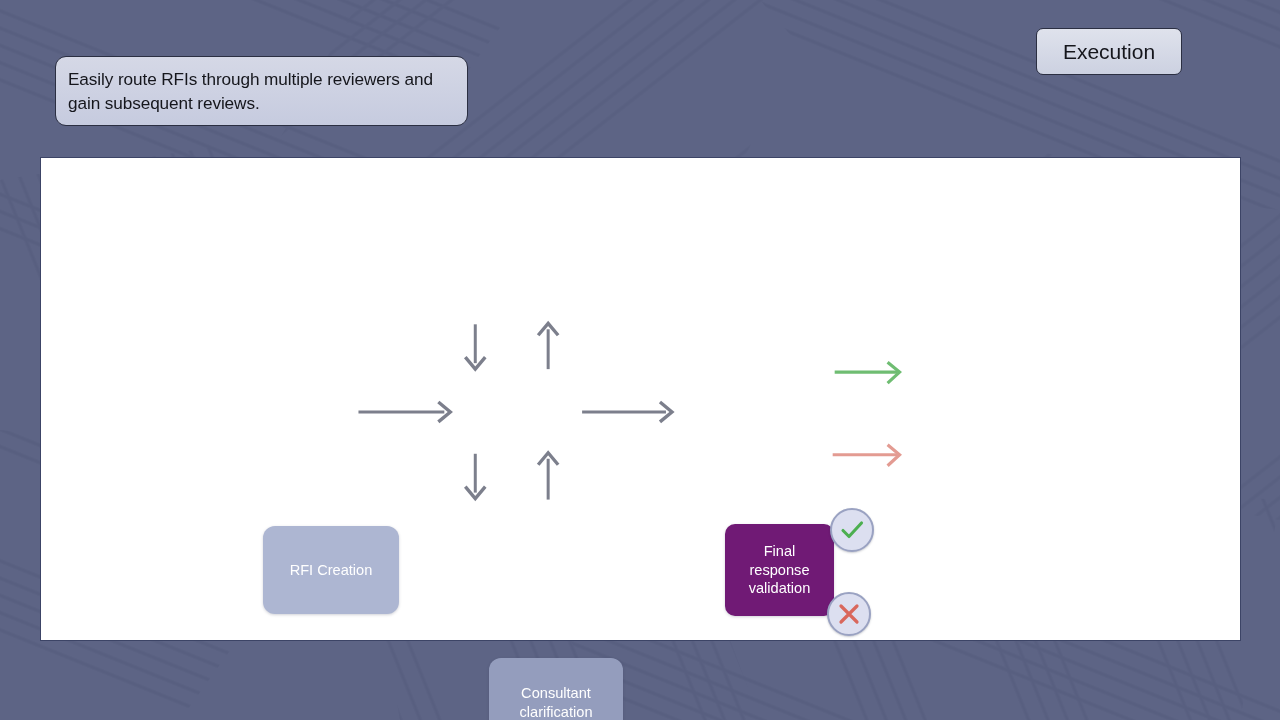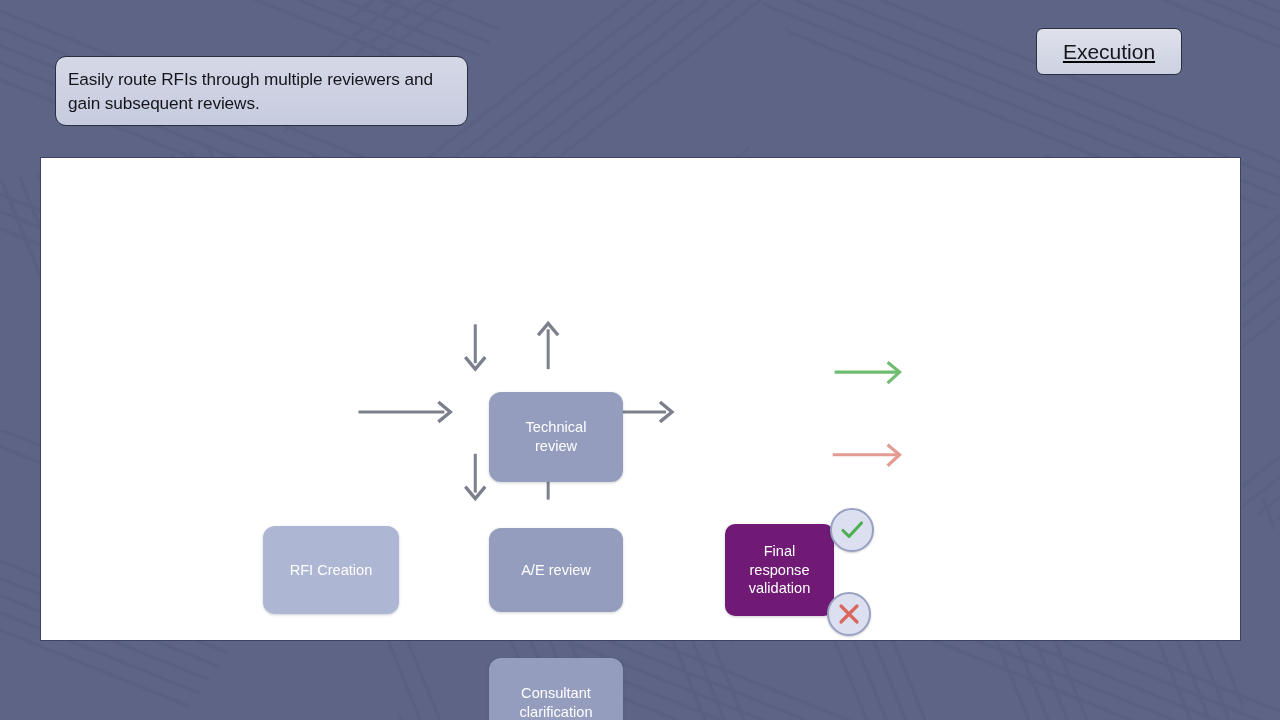--- a/index.html
+++ b/index.html
@@ -54,21 +54,20 @@
     left: 1036px;
     top: 28px;
     width: 146px;
     height: 47px;
     background: linear-gradient(180deg, #dfe2ec 0%, #ccd1e1 100%);
     border: 1.6px solid #2b2f42;
     border-radius: 7px;
     display: flex;
     align-items: center;
     justify-content: center;
-    text-decoration: underline;
   }
   #phase-badge-label {
     font-size: 21px;
     color: #15161c;
   }
 
   
   #diagram-panel {
     position: absolute;
     left: 40px;
@@ -209,28 +208,21 @@
       <g stroke="#e39b92" stroke-width="3.2" fill="none">
         <path d="M793 298 H858"></path>
         <path d="M848 288 L860 298 L848 309" stroke-linejoin="miter"></path>
       </g>
     </svg>
 
     <div class="node" id="node-rfi-creation">
       <span class="node-label">RFI Creation</span>
     </div>
 
-    <div class="node" id="node-technical-review">
-      <span class="node-label">Technical
-review</span>
-    </div>
-
-    <div class="node" id="node-ae-review">
-      <span class="node-label">A/E review</span>
-    </div>
+
 
     <div class="node" id="node-consultant">
       <span class="node-label">Consultant
 clarification</span>
     </div>
 
     <div class="node" id="node-final-validation">
       <span class="node-label">Final response
 validation</span>
     </div>

